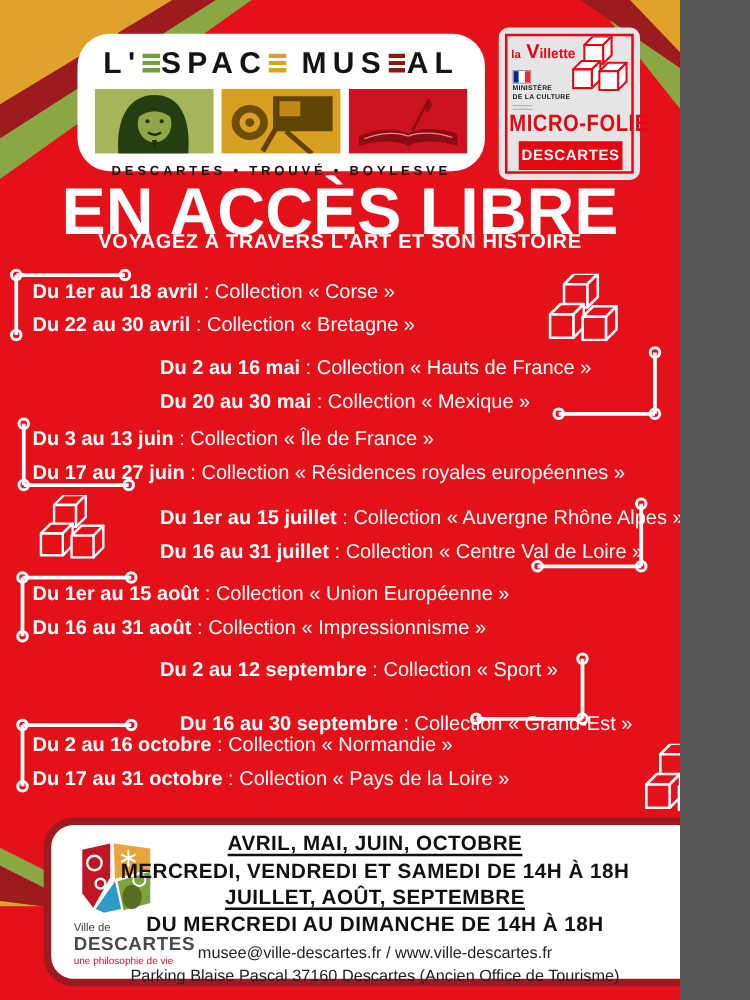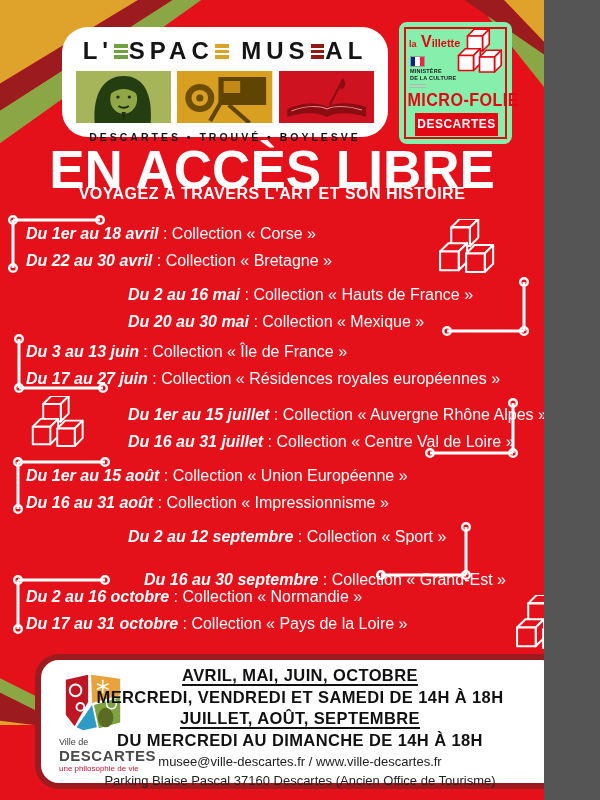--- a/index.html
+++ b/index.html
@@ -12,41 +12,41 @@
   
   .museum-logo{position:absolute;left:62px;top:27px;width:326px;height:110px;background:#fff;border-radius:26px;}
   .ml-title{margin-top:10px;text-align:center;font-size:24px;font-weight:bold;letter-spacing:5px;color:#141414;white-space:nowrap;}
   .ml-title .ebar{display:inline-block;width:0.58em;height:0.66em;margin:0 0.04em;vertical-align:-0.02em;
     background:linear-gradient(to bottom,var(--ec) 0 24%,transparent 24% 38%,var(--ec) 38% 62%,transparent 62% 76%,var(--ec) 76% 100%);}
   .ml-images{display:flex;gap:6px;padding:0 14px;margin-top:6px;height:52px;}
   .ml-images .tile{flex:1;height:52px;overflow:hidden;}
   .ml-images svg{display:block;width:100%;height:52px;}
   .ml-subtitle{text-align:center;font-size:10.5px;font-weight:bold;letter-spacing:3px;color:#141414;margin-top:8px;white-space:nowrap;}
   
-  .mf-logo{position:absolute;left:399px;top:22px;width:113px;height:122px;background:#86efac;border-radius:8px;text-decoration:underline;}
+  .mf-logo{position:absolute;left:399px;top:22px;width:113px;height:122px;background:#e5e5e5;border-radius:8px;text-decoration:underline;}
   .mf-inner{position:absolute;inset:5px;border:2px solid #E30613;}
   .mf-lav{position:absolute;left:10px;top:11px;color:#E30613;font-weight:bold;white-space:nowrap;}
   .mf-lav .la{font-size:9px;}
   .mf-lav .v{font-size:16px;line-height:10px;}
   .mf-lav .rest{font-size:11px;}
   .mf-flag{position:absolute;left:11px;top:34px;width:13px;height:9px;display:flex;border:0.5px solid #999;}
   .mf-flag i{flex:1;}
   .mf-ministere{position:absolute;left:11px;top:46px;font-size:5.5px;line-height:6.5px;font-weight:bold;color:#1a1a1a;letter-spacing:0.2px;}
   .mf-motto{position:absolute;left:11px;top:62px;width:16px;}
   .mf-motto i{display:block;height:1px;background:#b5b5b5;margin-bottom:2px;}
   .mf-cubes{position:absolute;right:7px;top:7px;width:48px;height:44px;--cube-fill:#fff;--cube-stroke:#E30613;}
   .mf-name{position:absolute;left:0;right:0;top:67px;text-align:center;color:#E30613;font-size:19px;font-weight:bold;white-space:nowrap;transform:scaleX(0.85);letter-spacing:0.5px;}
   .mf-city{position:absolute;left:16px;right:14px;top:91px;height:23px;background:#E30613;color:#fff;
     font-size:12px;font-weight:bold;letter-spacing:0.5px;text-align:center;line-height:23px;}
   
   .hero-title{position:absolute;left:0;right:0;top:139px;text-align:center;color:#fff;font-size:53px;font-weight:bold;letter-spacing:0px;white-space:nowrap;}
   .hero-sub{position:absolute;left:0;right:0;top:185px;text-align:center;color:#fff;font-size:16px;font-weight:bold;letter-spacing:0.5px;white-space:nowrap;}
   
   .sec{position:absolute;color:#fff;font-size:16px;line-height:26.5px;white-space:nowrap;}
-  .sec .d{font-weight:bold;font-style:italic;}
+  .sec .d{font-weight:bold;}
   .sec .c{font-weight:normal;}
   .bracket,.cubes{position:absolute;}
   
   .footer-box{position:absolute;left:35px;top:654px;width:530px;height:135px;background:#fff;
     border:6px solid #9C1B1E;border-radius:24px;box-sizing:border-box;}
   .city-logo{position:absolute;left:18px;top:10px;width:68px;height:66px;}
   .city-text{position:absolute;left:18px;top:78px;line-height:1;}
   .city-text .l1{font-size:9px;color:#3c3c3c;}
   .city-text .l2{font-size:15px;font-weight:bold;color:#4a4a4a;letter-spacing:0.5px;margin-top:1px;}
   .city-text .l3{font-size:8px;color:#C8102E;margin-top:2px;}

